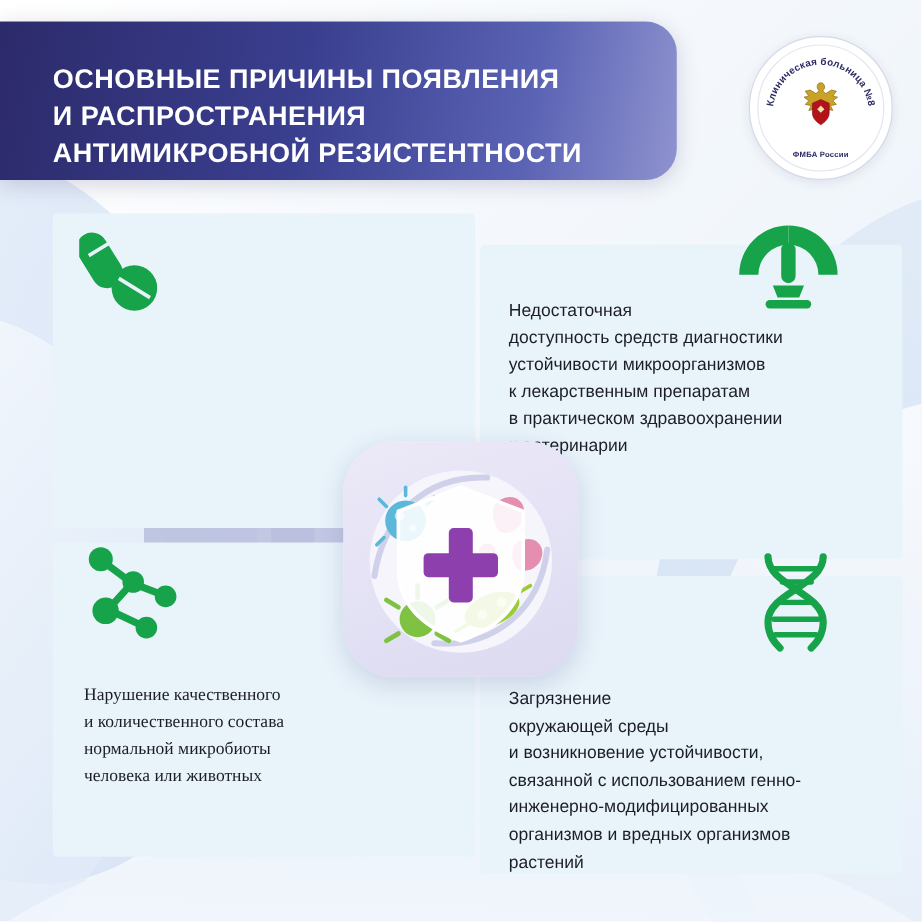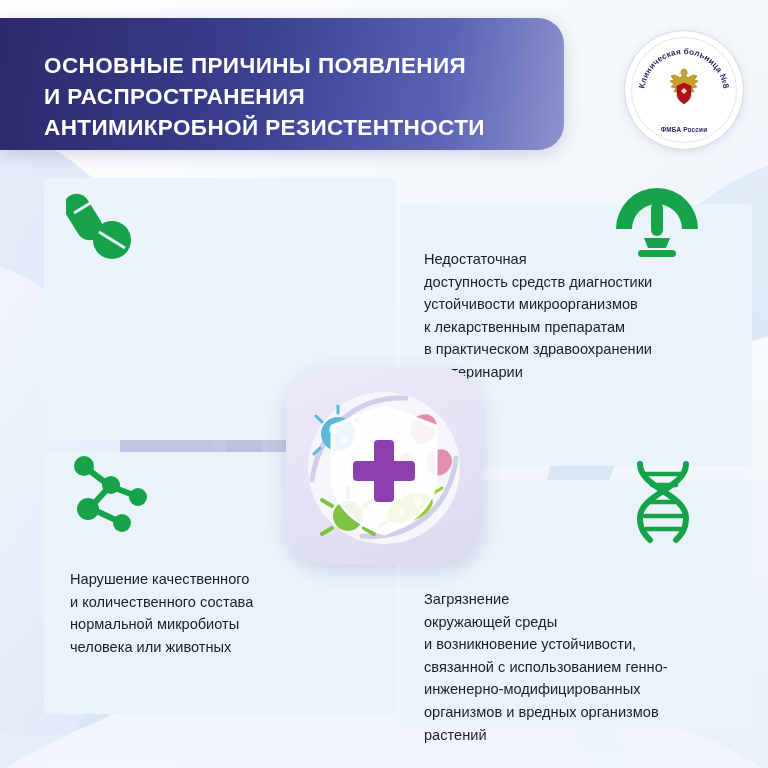--- a/index.html
+++ b/index.html
@@ -146,22 +146,22 @@
 
   .card-text {
     position: absolute;
     color: #1d1d28;
     font-size: 14.6px;
     line-height: 22.6px;
     white-space: pre-line;
   }
   .text-tl { left: 70px;  top: 258px; width: 310px; }
   .text-tr { left: 424px; top: 248px; width: 312px; }
-  .text-bl { left: 70px;  top: 568px; width: 310px; }
-  .text-br { left: 424px; top: 568px; width: 316px; margin-top: 20px; }
+  .text-bl { left: 70px;  top: 568px; width: 310px; font-family: Liberation Serif, serif; }
+  .text-br { left: 424px; top: 552px; width: 316px; margin-top: 20px; }
 
   
   .icon-box {
     position: absolute;
     width: 86px;
     height: 86px;
   }
   .icon-pills    { left: 66px;  top: 188px; }
   .icon-microscope { left: 614px; top: 186px; }
   .icon-molecule { left: 66px;  top: 452px; }

